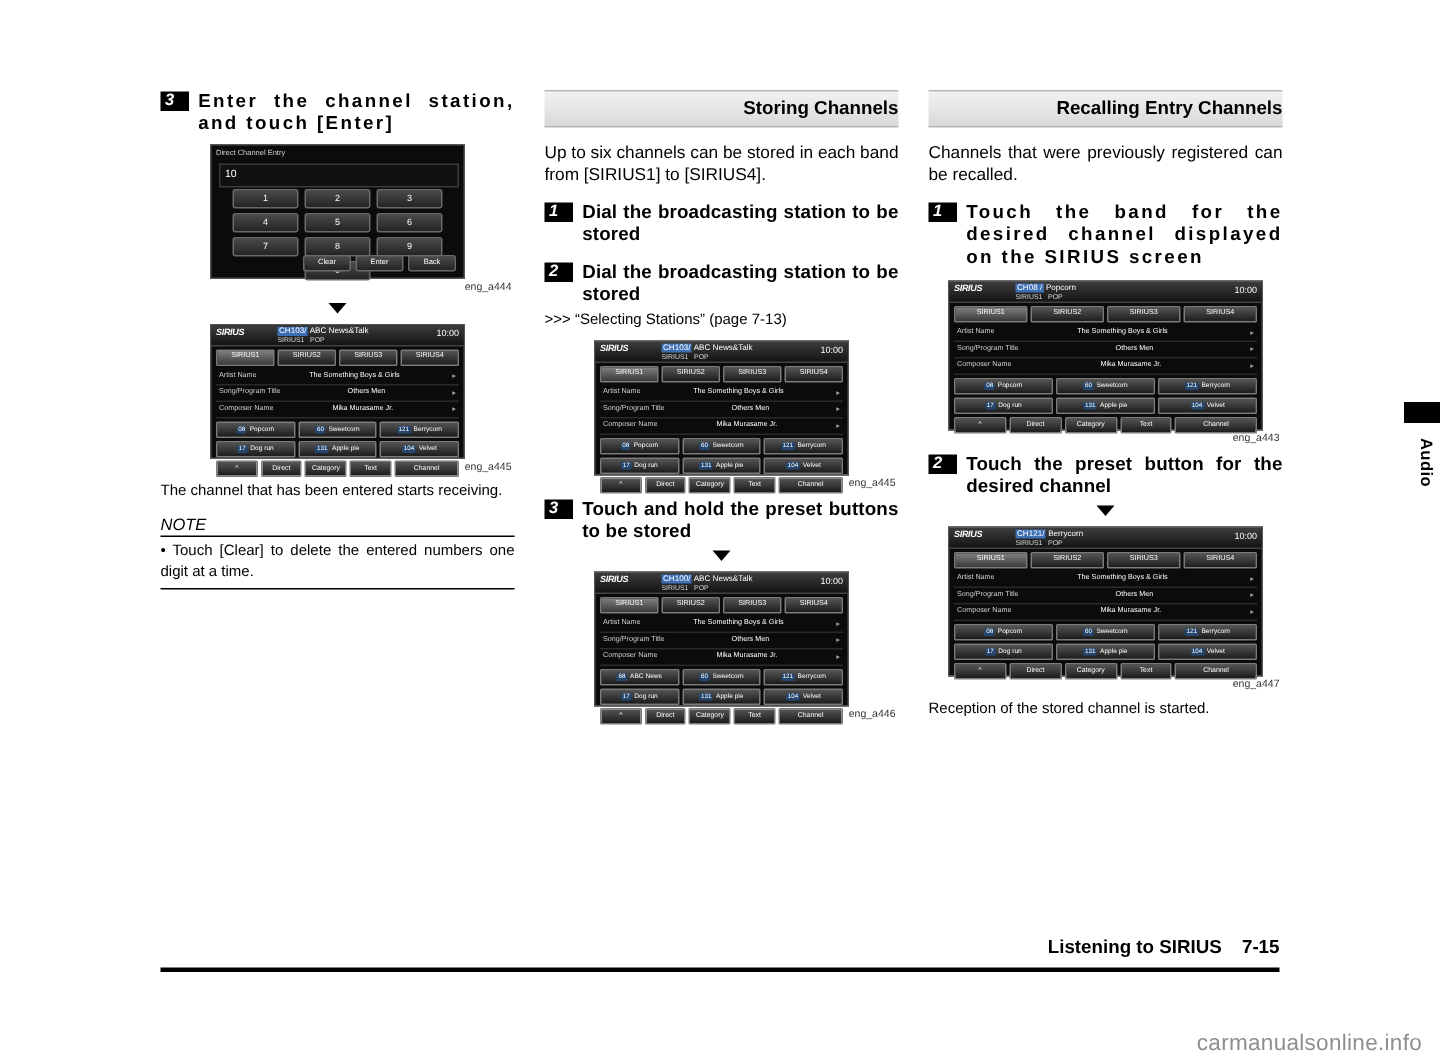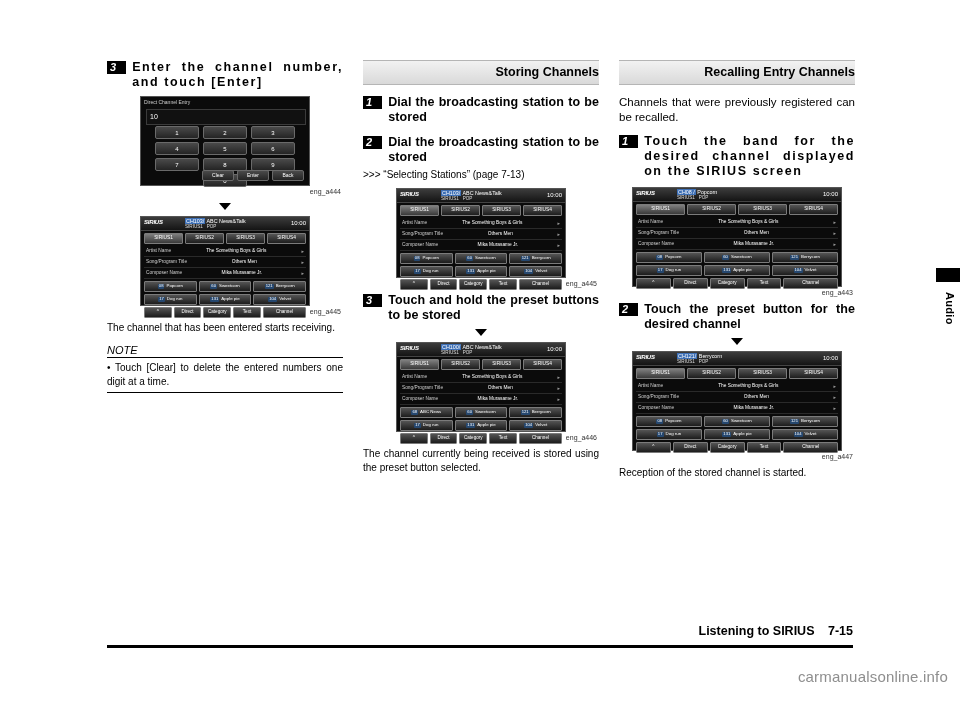--- a/index.html
+++ b/index.html
@@ -144,34 +144,34 @@
     writing-mode:vertical-rl;
     font-size:11px;font-weight:bold;letter-spacing:.3px;
   }
 
   
   .footrule{position:absolute;left:107px;top:645px;width:746px;height:3px;background:#000;}
   .footer{position:absolute;right:107px;top:624px;font-size:12.5px;font-weight:bold;}
   .footer .pg{margin-left:10px;}
 
   .wm{
-    position:absolute;right:12px;bottom:23px;
+    position:absolute;right:12px;bottom:4px;
     font-size:15px;color:#8e8e8e;letter-spacing:.2px;
   }
 </style>
 </head>
 <body>
 
 <div class="page">
 
   <div class="col col1">
 
     <div class="step">
       <span class="stepnum">3</span>
-      <span class="steptext sp">Enter the channel number, and touch [Enter]</span>
+      <span class="steptext sp">Enter the channel station, and touch [Enter]</span>
     </div>
 
     <div class="screen scr-small" style="margin-top:6px;">
       <div class="dp-title">Direct Channel Entry</div>
       <div class="dp-field">
         <span>10</span>
       </div>
       <div class="dp-keys">
         <div class="dp-row">
           <div class="dp-key">1</div>
@@ -280,20 +280,21 @@
 
     <div class="note-h">NOTE</div>
     <div class="note-rule"></div>
     <div class="note-body">• Touch [Clear] to delete the entered numbers one digit at a time.</div>
     <div class="note-bot"></div>
   </div>
 
   <div class="col col2">
     <div class="sectitle">Storing Channels</div>
 
+    <div class="para">Up to six channels can be stored in each band from [SIRIUS1] to [SIRIUS4].</div>
 
     <div class="step">
       <span class="stepnum">1</span>
       <span class="steptext">Dial the broadcasting station to be stored</span>
     </div>
 
     <div class="step" style="margin-top:10px;">
       <span class="stepnum">2</span>
       <span class="steptext">Dial the broadcasting station to be stored</span>
     </div>
@@ -448,21 +449,20 @@
       <div class="sx-bottom">
         <div class="sx-bbtn">^</div>
         <div class="sx-bbtn">Direct</div>
         <div class="sx-bbtn">Category</div>
         <div class="sx-bbtn">Text</div>
         <div class="sx-bbtn w">Channel</div>
       </div>
     </div>
     <div class="caption">eng_a446</div>
 
-    <div class="para small">The channel currently being received is stored using the preset button selected.</div>
   </div>
 
   <div class="col col3">
     <div class="sectitle">Recalling Entry Channels</div>
 
     <div class="para">Channels that were previously registered can be recalled.</div>
 
     <div class="step">
       <span class="stepnum">1</span>
       <span class="steptext sp">Touch the band for the desired channel displayed on the SIRIUS screen</span>

